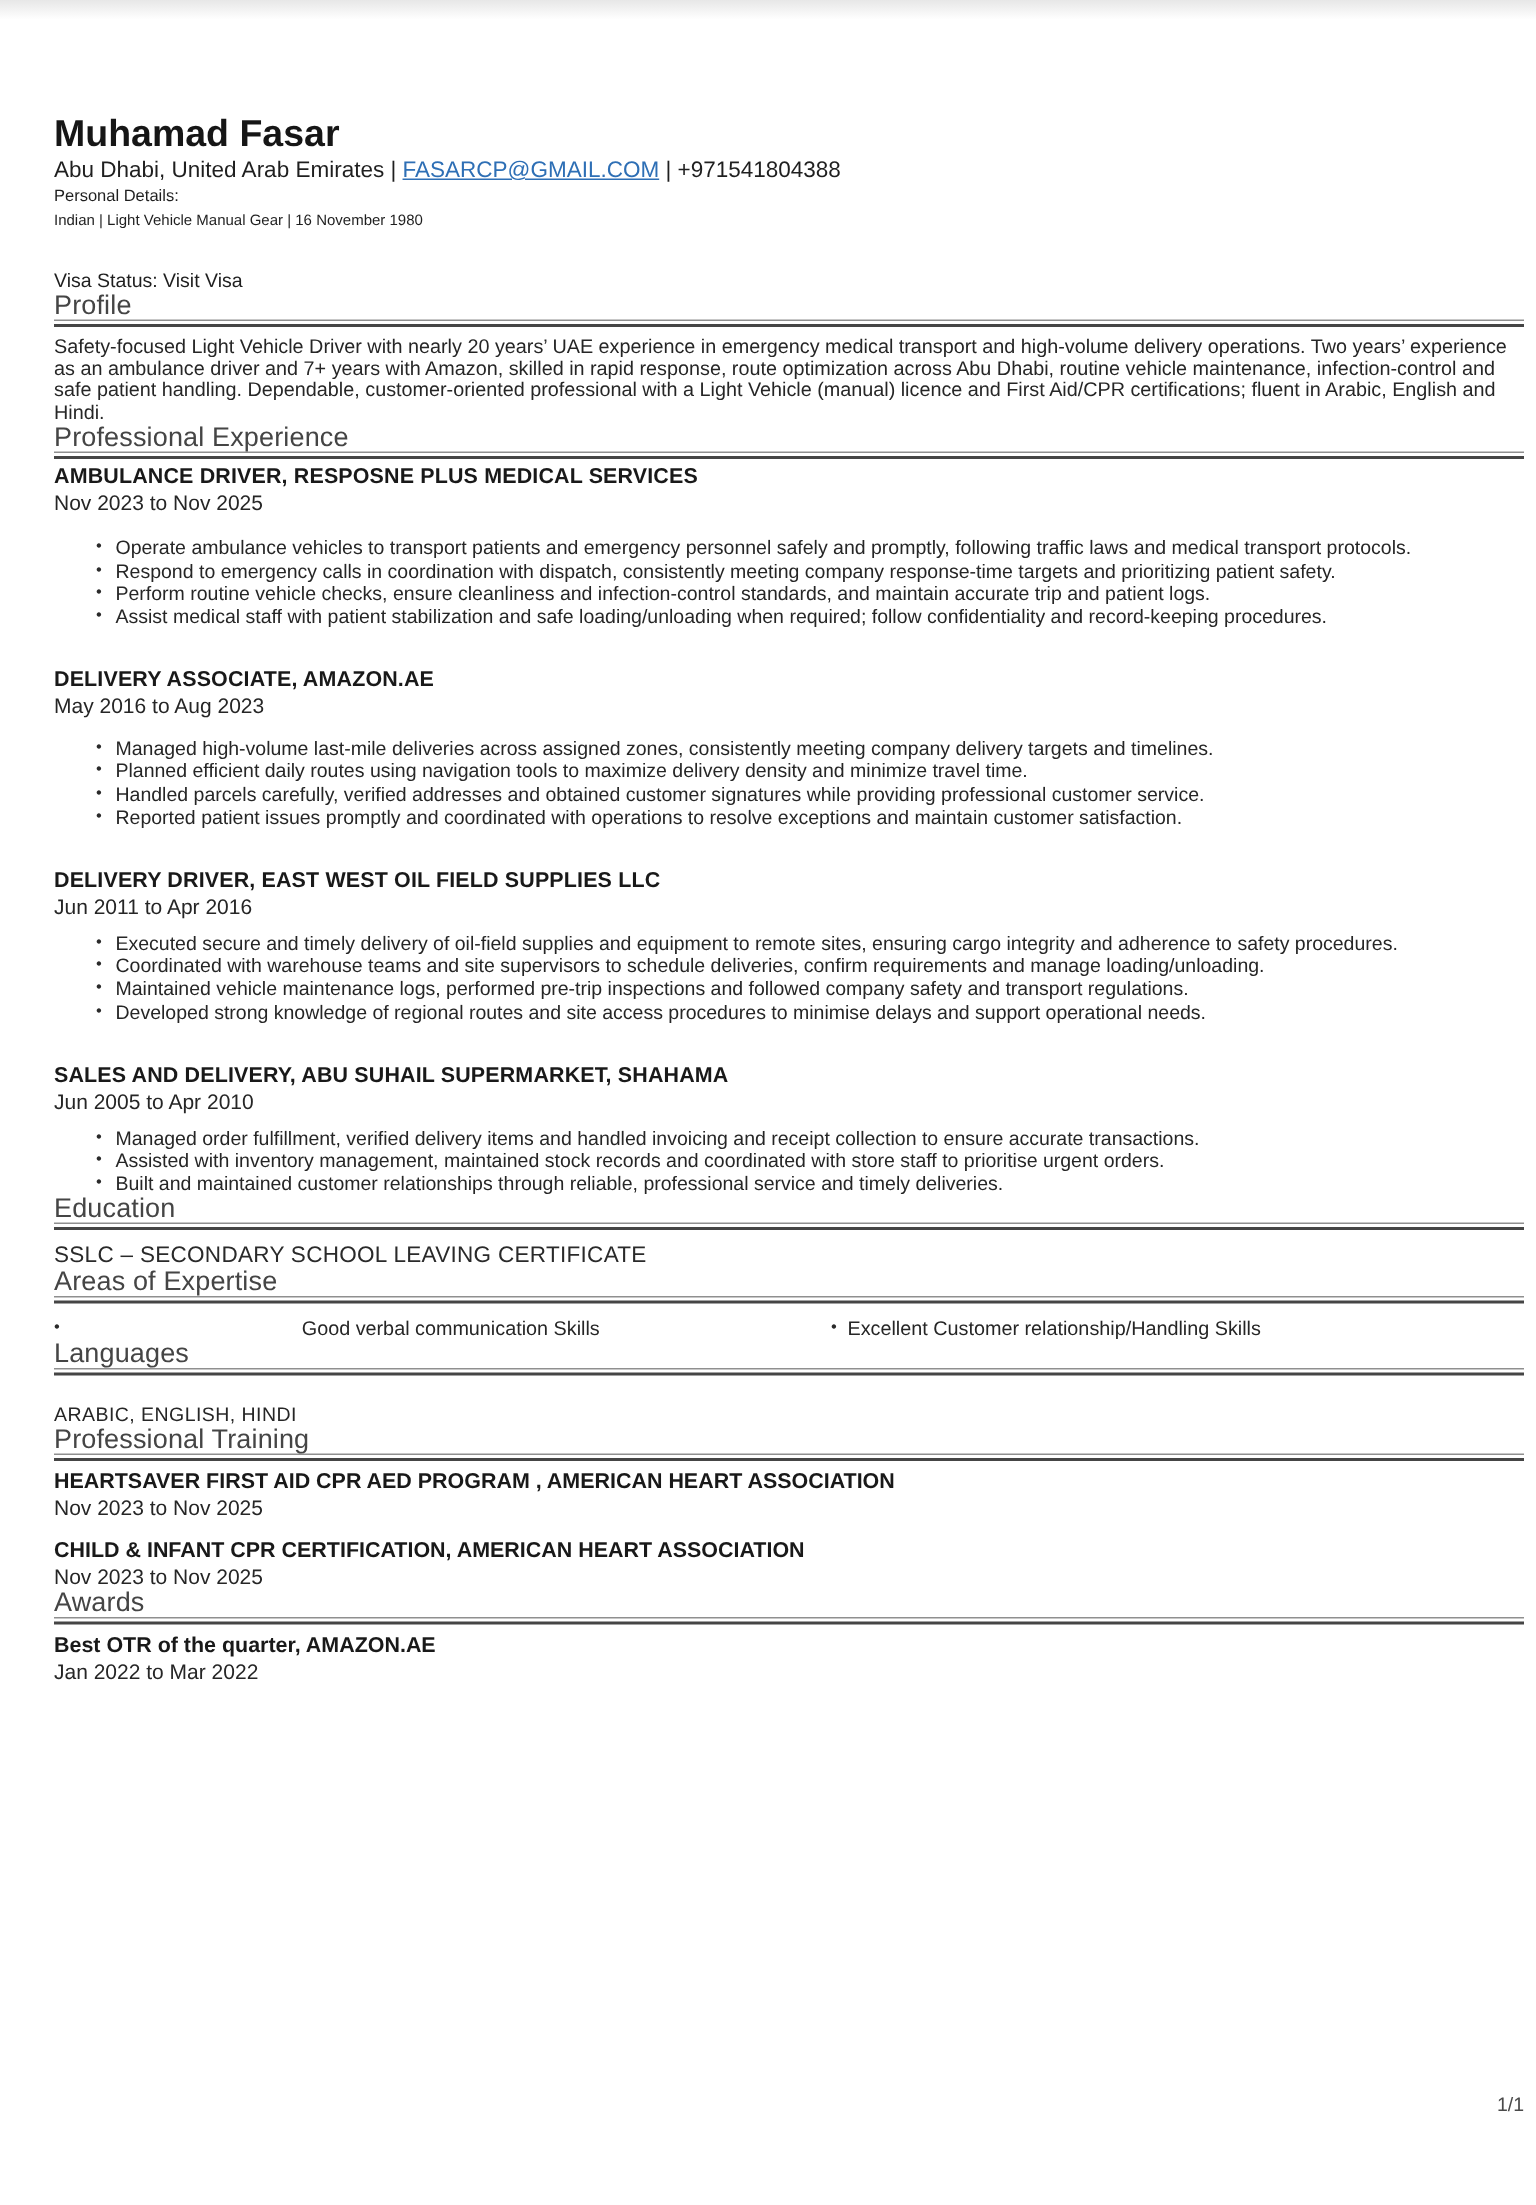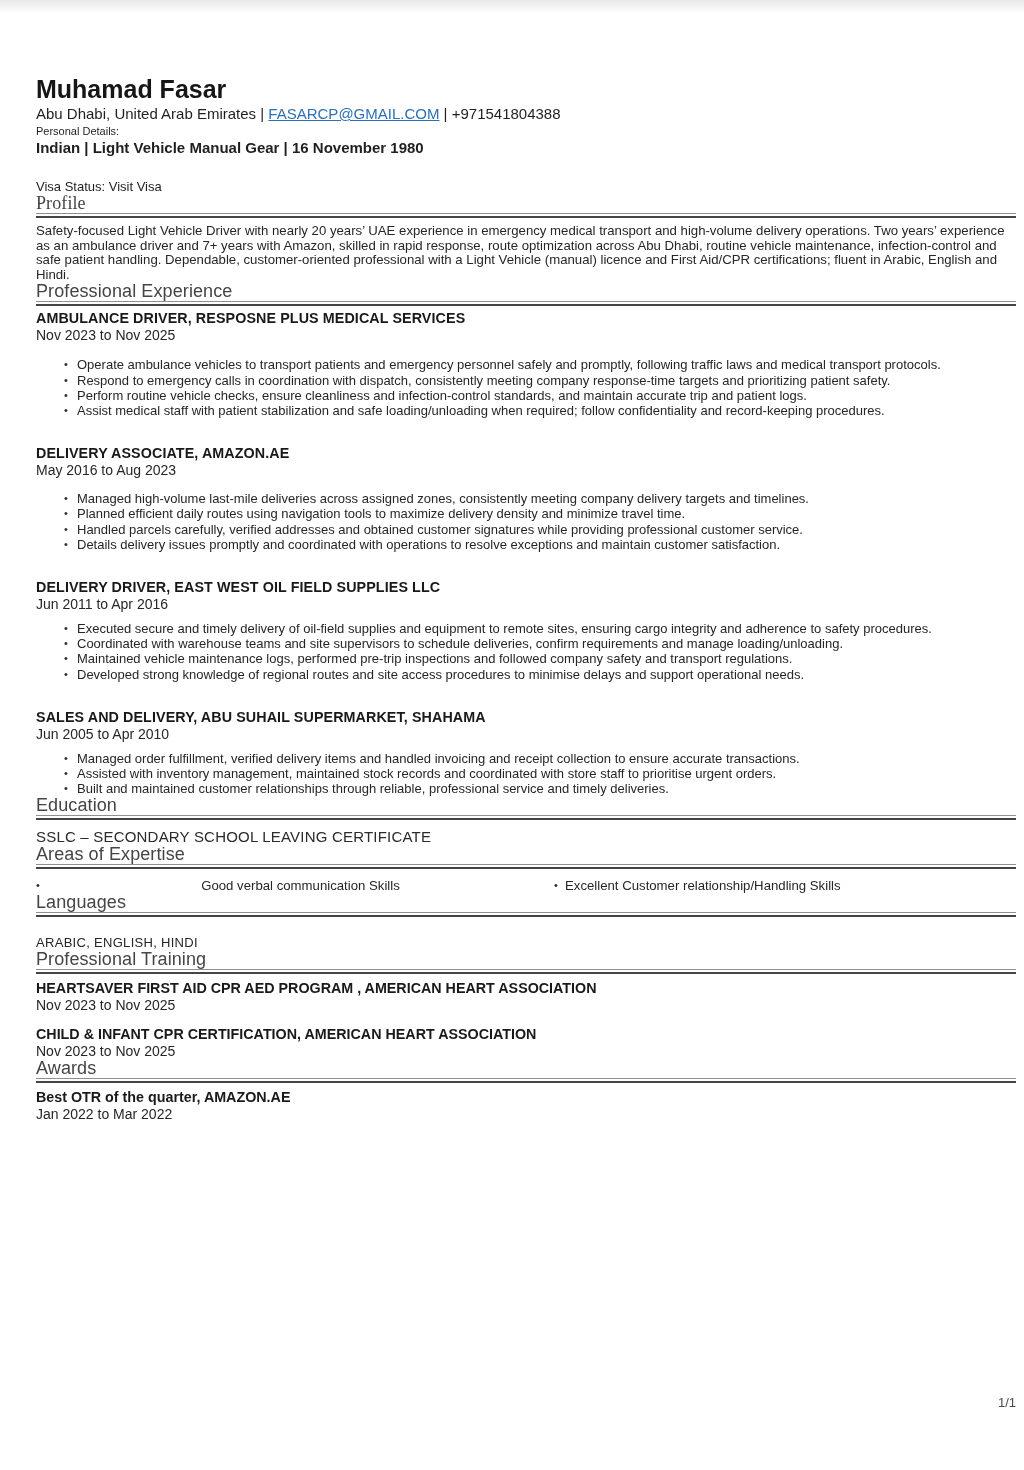--- a/index.html
+++ b/index.html
@@ -17,33 +17,33 @@
   .page { position: relative; padding: 0 36px; width: 980px; }
 
   .name {
     margin: 76px 0 0 0;
     font-size: 25px; line-height: 26px; font-weight: 700;
     color: #161616;
   }
   .contact { margin: 4px 0 0 0; font-size: 15px; line-height: 16px; color: #1f1f1f; }
   .contact a { color: #2e6fb5; text-decoration: underline; }
   .pd-label { margin: 3px 0 0 0; font-size: 11px; line-height: 13px; }
-  .pd-line  { margin: 2px 0 0 0; font-size: 15px; line-height: 16px; font-weight: bold; }
+  .pd-line  { margin: 2px 0 0 0; font-size: 10px; line-height: 16px; }
   .visa     { margin: 24px 0 0 0; font-size: 13px; line-height: 14px; }
 
   h2.sec {
     margin: 0; font-size: 18px; line-height: 18px;
     font-weight: 400; color: #454545; letter-spacing: 0.1px;
   }
   .rule {
     margin-top: 1px; height: 2px;
     border-top: 1px solid #8f8f8f;
     border-bottom: 2.5px solid #454545;
   }
-  .mt-profile  { margin-top: 21px; font-family: Liberation Serif, serif; }
+  .mt-profile  { margin-top: 21px; }
   .mt-exp      { margin-top: 1px; }
   .mt-edu      { margin-top: 21px; }
   .mt-areas    { margin-top: 17px; }
   .mt-lang     { margin-top: 17px; }
   .mt-train    { margin-top: 17px; }
   .mt-awards   { margin-top: 23px; }
 
   .profile-text {
     margin: 6px 0 0 0; max-width: 976px;
     font-size: 13.2px; line-height: 14.6px; color: #262626;
@@ -134,21 +134,21 @@
     <li>Perform routine vehicle checks, ensure cleanliness and infection-control standards, and maintain accurate trip and patient logs.</li>
     <li>Assist medical staff with patient stabilization and safe loading/unloading when required; follow confidentiality and record-keeping procedures.</li>
   </ul>
 
   <h3 class="job-title jt-n">DELIVERY ASSOCIATE, AMAZON.AE</h3>
   <p class="job-dates">May 2016 to Aug 2023</p>
   <ul class="bullets b-j2">
     <li>Managed high-volume last-mile deliveries across assigned zones, consistently meeting company delivery targets and timelines.</li>
     <li>Planned efficient daily routes using navigation tools to maximize delivery density and minimize travel time.</li>
     <li>Handled parcels carefully, verified addresses and obtained customer signatures while providing professional customer service.</li>
-    <li>Details delivery issues promptly and coordinated with operations to resolve exceptions and maintain customer satisfaction.</li>
+    <li>Reported patient issues promptly and coordinated with operations to resolve exceptions and maintain customer satisfaction.</li>
   </ul>
 
   <h3 class="job-title jt-n">DELIVERY DRIVER, EAST WEST OIL FIELD SUPPLIES LLC</h3>
   <p class="job-dates">Jun 2011 to Apr 2016</p>
   <ul class="bullets b-j3">
     <li>Executed secure and timely delivery of oil-field supplies and equipment to remote sites, ensuring cargo integrity and adherence to safety procedures.</li>
     <li>Coordinated with warehouse teams and site supervisors to schedule deliveries, confirm requirements and manage loading/unloading.</li>
     <li>Maintained vehicle maintenance logs, performed pre-trip inspections and followed company safety and transport regulations.</li>
     <li>Developed strong knowledge of regional routes and site access procedures to minimise delays and support operational needs.</li>
   </ul>

